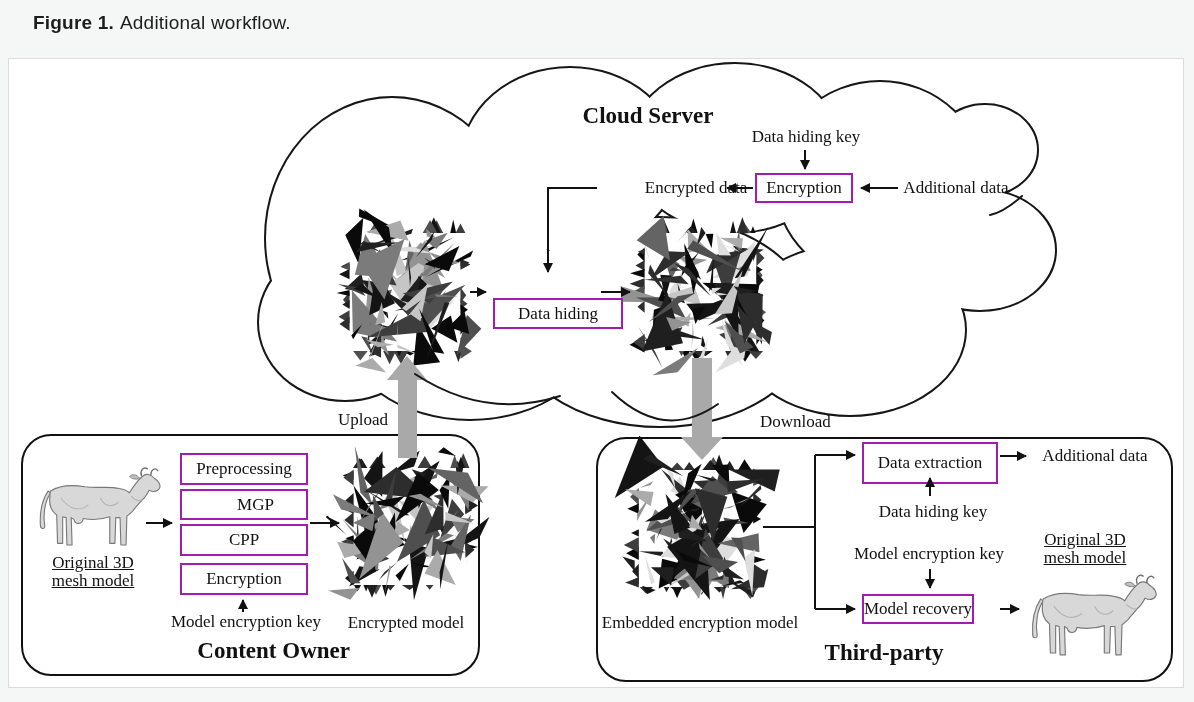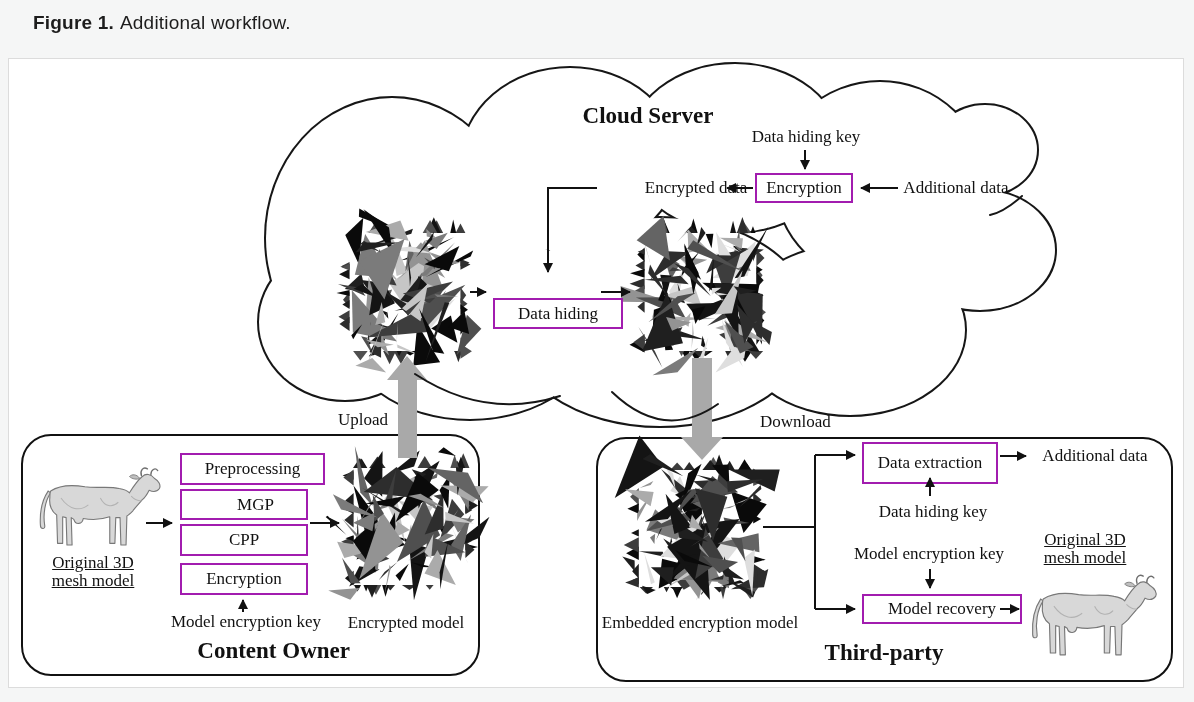--- a/index.html
+++ b/index.html
@@ -574,36 +574,36 @@
       <use href="#cowsym"></use>
     </svg>
 </div>
 
 <div class="dbox" style="left:755px;top:173px;width:98px;height:30px;">
     <span>Encryption</span>
   </div>
 <div class="dbox" style="left:493px;top:277px;width:130px;height:31px;margin-top:21px;">
     <span>Data hiding</span>
   </div>
-<div class="dbox" style="left:180px;top:453px;width:145px;height:32px;">
+<div class="dbox" style="left:180px;top:453px;width:128px;height:32px;">
     <span>Preprocessing</span>
   </div>
 <div class="dbox" style="left:180px;top:489px;width:128px;height:31px;padding-left:23px;">
     <span>MGP</span>
   </div>
 <div class="dbox" style="left:180px;top:524px;width:128px;height:32px;justify-content:center;">
     <span>CPP</span>
   </div>
 <div class="dbox" style="left:180px;top:563px;width:128px;height:32px;">
     <span>Encryption</span>
   </div>
 <div class="dbox" style="left:862px;top:442px;width:136px;height:42px;">
     <span>Data extraction</span>
   </div>
-<div class="dbox" style="left:862px;top:594px;width:160px;height:30px;">
+<div class="dbox" style="left:862px;top:594px;width:112px;height:30px;">
     <span>Model recovery</span>
   </div>
 
 <div class="lbl gtitle" style="left:570px;top:107px;width:156px;">Cloud Server</div>
 <div class="lbl" style="left:745px;top:128px;width:122px;">Data hiding key</div>
 <div class="lbl" style="left:597px;top:179px;width:118px;margin-left:40px;">Encrypted data</div>
 <div class="lbl" style="left:896px;top:179px;width:120px;">Additional data</div>
 <div class="lbl" style="left:330px;top:411px;width:66px;text-align:center;">Upload</div>
 <div class="lbl" style="left:716px;top:413px;width:100px;text-align:left;margin-left:44px;">Download</div>
 

